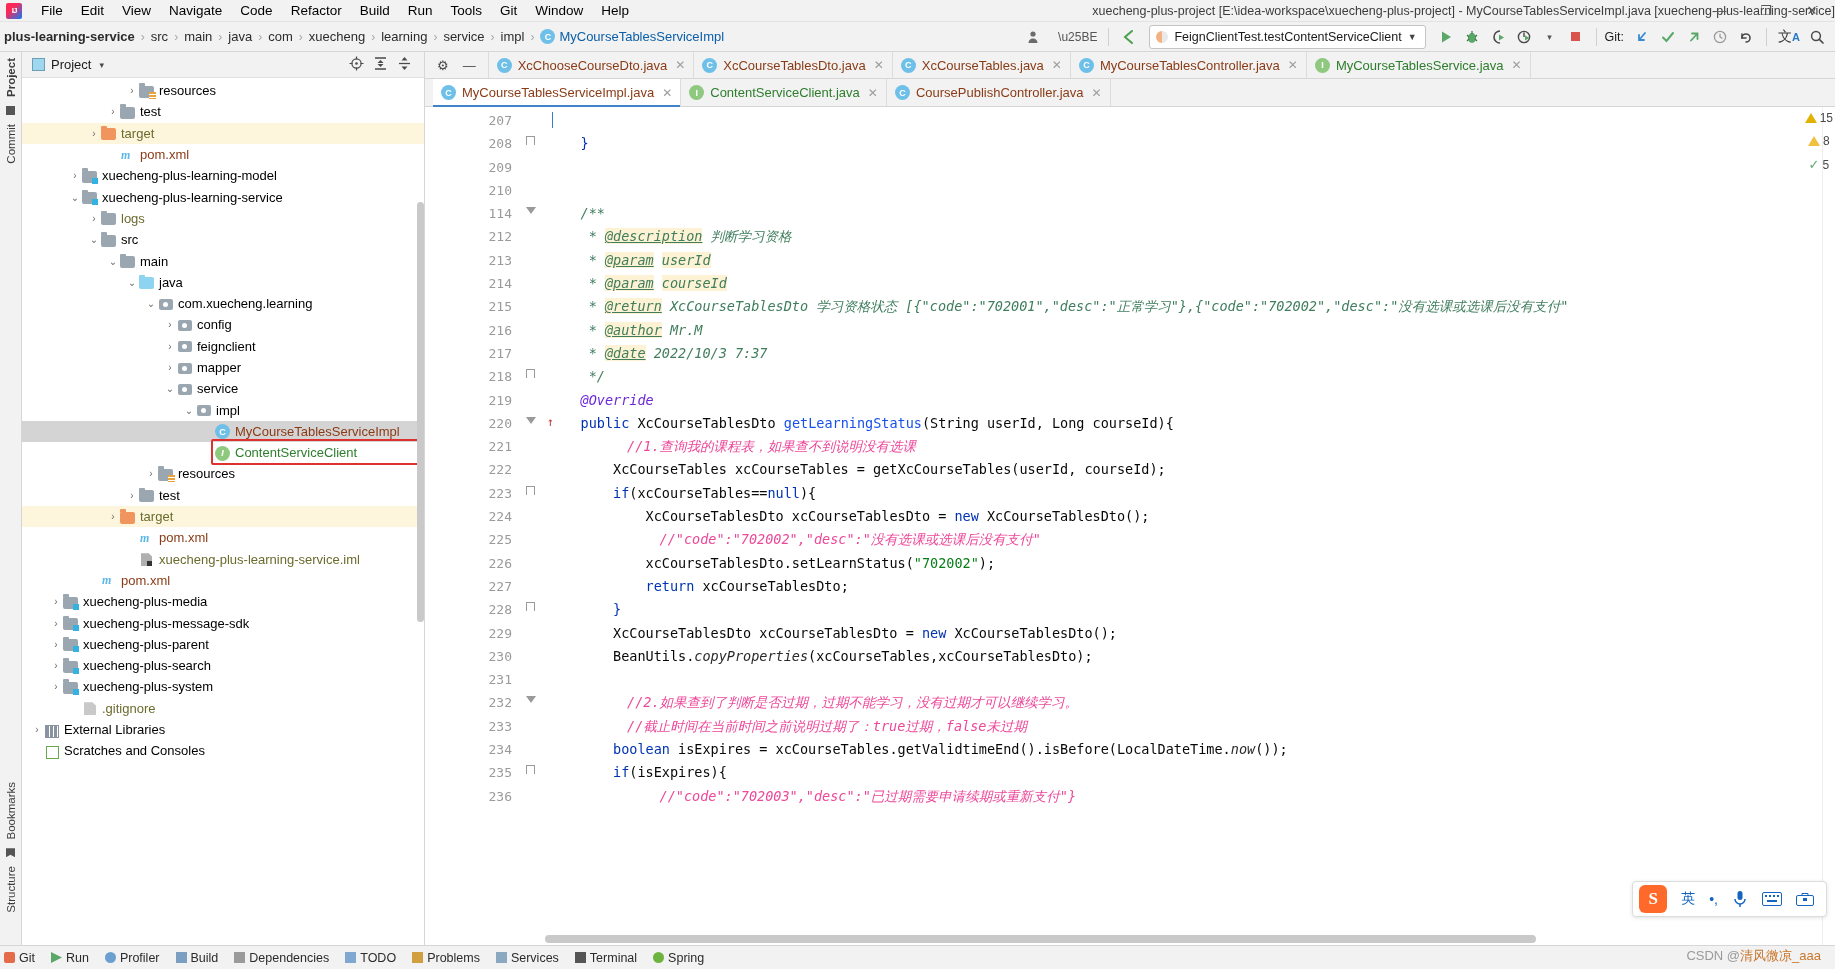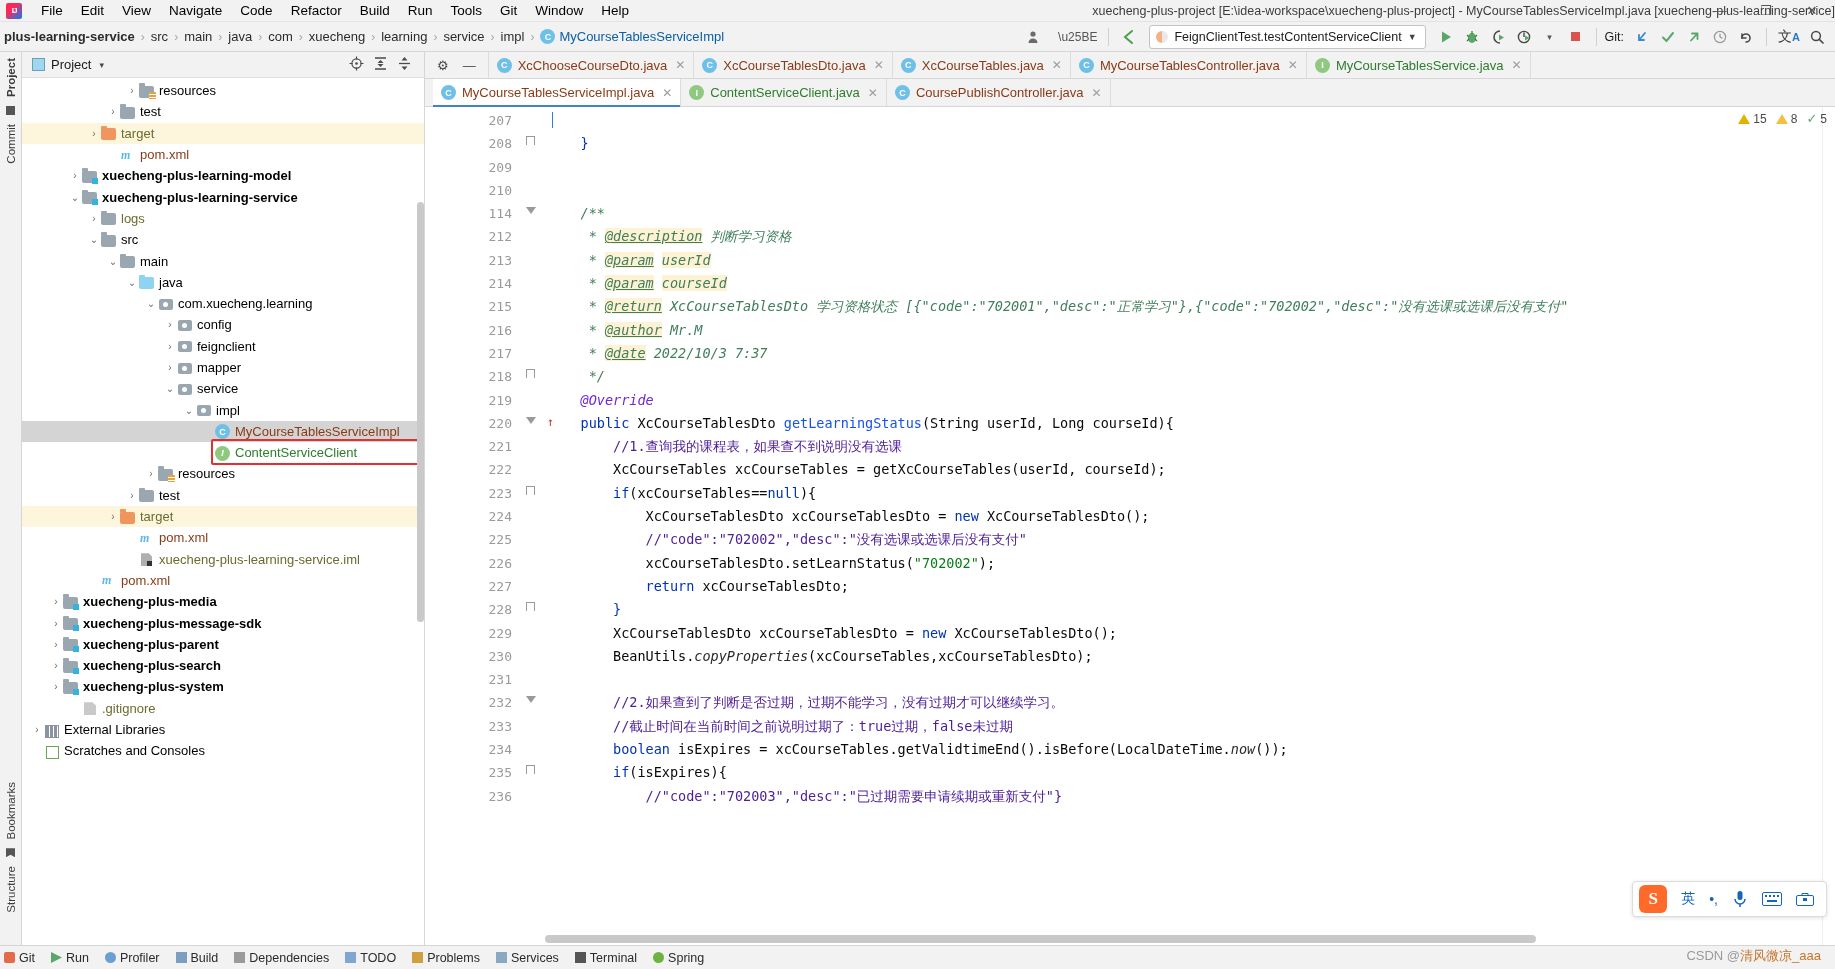--- a/index.html
+++ b/index.html
@@ -114,21 +114,21 @@
   }
   .trow {
     height:21.3px; display:flex; align-items:center; white-space:nowrap; position:relative;
   }
   .trow.sel { background:#d4d4d4; }
   .trow.hl { background:#fdf6dd; }
   .tw { width:14px; flex:0 0 14px; display:flex; align-items:center; justify-content:center;
         color:#6e6e6e; font-size:10px;}
   .ticon { width:16px; height:16px; flex:0 0 16px; margin-right:4px; position:relative; }
   .tlabel { font-size:13px; }
-  .tlabel.bold { font-weight:bold; }
+  .tlabel.bold { font-weight:normal; }
   .c-dark { color:#000; }
   .c-olive { color:#6b6b2e; }
   .c-brown { color:#8a3b16; }
   .c-green { color:#2d7d2d; }
 
   
   .fo { width:15px; height:12px; background:#a9b7c6; border-radius:1px 2px 2px 2px;
         position:absolute; left:0; top:3px; }
   .fo.gray { background:#9aa7b0; }
   .fo.orange { background:#f0955e; }
@@ -198,37 +198,37 @@
   .gline { height:23.3px; line-height:23.3px; padding-right:8px; position:relative;}
   .gutter-strip { width:28px; flex:0 0 28px; background:#fff; position:relative;}
   .codescroll {
     flex:1 1 auto; position:relative; overflow:hidden;
     font-family:"DejaVu Sans Mono", monospace; font-size:13.5px;
     padding-top:2px; white-space:pre;
   }
   .cline { height:23.3px; line-height:23.3px; white-space:pre; }
   .k  { color:#0033b3; }        
   .s  { color:#067d17; }        
-  .cm { color:#4c1d95; }
+  .cm { color:#ec4899; font-style:italic;margin-left:14px;}
   .jd { color:#3f7d5c; font-style:italic;}
   .jdtag { color:#3f7d5c; font-style:italic; text-decoration: underline; background:#fdf3d4;}
   .jdparam { background:#fdf3d4; font-style:italic; color:#3f7d5c;}
   .an { color:#6d28d9;font-style:italic; }        
   .mth { color:#1750eb; }       
   .fld { color:#2a2a2a; font-style:italic; }
   .n  { color:#080808; }
   .brace { color:#0033b3; }
 
   .inspect-box {
     position:absolute; right:0; top:0; width:13px; bottom:0; background:#fff;
     border-left:1px solid #eee;
   }
   .warnbar {
-    position:absolute; right:8px; top:4px; display:flex; align-items:center; gap:9px;
-    font-size:12px; color:#4a4a4a; z-index:5;
+    position:absolute; right:2px; top:4px; display:flex; align-items:center; gap:9px;
+    font-size:12px; color:#4a4a4a; z-index:5;flex-direction:column;
   }
   .wchip { display:flex; align-items:center; gap:3px; }
   .tri-warn { width:0;height:0;border-left:6px solid transparent;border-right:6px solid transparent;
       border-bottom:10px solid #e2b203;}
   .tri-warn2 { width:0;height:0;border-left:6px solid transparent;border-right:6px solid transparent;
       border-bottom:10px solid #f0c040;}
   .chk-green { color:#59a869; font-size:13px; }
 
   .hscroll {
     position:absolute; left:120px; right:20px; bottom:2px; height:8px;

